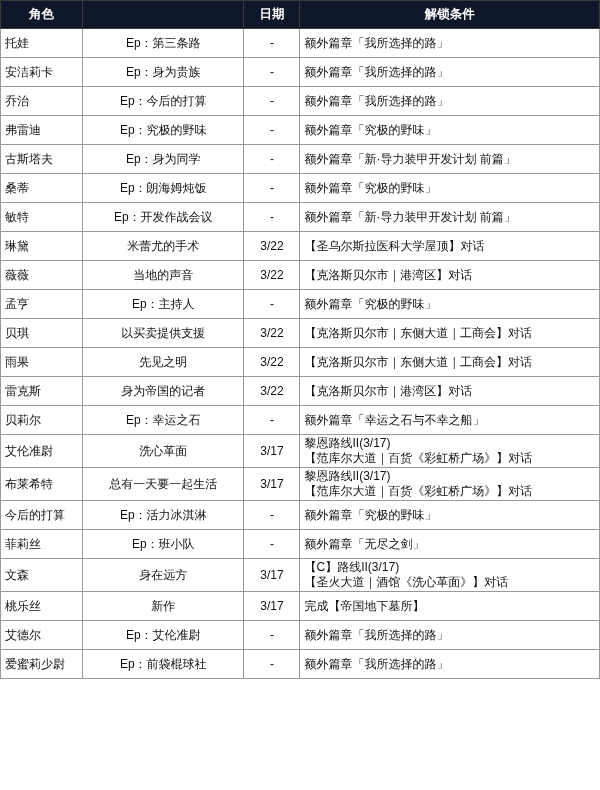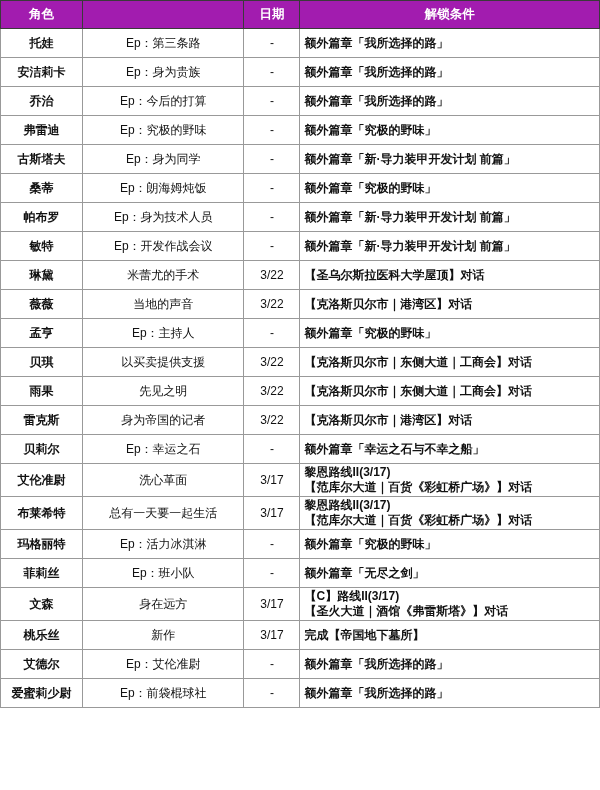--- a/index.html
+++ b/index.html
@@ -10,61 +10,60 @@
   body {
     width: 600px;
     font-family: "Liberation Sans", "DejaVu Sans", sans-serif;
   }
   table.data-table {
     border-collapse: collapse;
     width: 600px;
     table-layout: fixed;
   }
   table.data-table th {
-    background: #a21caf;
+    background: #0f172a;
     color: #ffffff;
     font-size: 12.5px;
     font-weight: bold;
     height: 27px;
     border: 1px solid #3a3a3a;
     text-align: center;
     padding: 0 2px;
   }
   table.data-table td {
     border: 1px solid #999999;
     font-size: 12px;
     color: #111111;
     height: 26px;
     padding: 1px 4px;
     vertical-align: middle;
     background: #ffffff;
     line-height: 1.25;
   }
   td.c-name {
-    text-align: center;
-    font-weight: bold;
+    font-weight: normal;
     font-size: 12.5px;
   }
   td.c-event {
     text-align: center;
     padding-left: 6px;
   }
   td.c-date {
     text-align: center;
   }
   td.c-cond {
     text-align: left;
     padding-left: 5px;
     font-size: 11.5px;
   }
   .col-name { width: 82px; }
   .col-event { width: 161px; }
   .col-date { width: 56px; }
   .col-cond { width: 299px; }
-  .cond-line { display: block; white-space: nowrap; overflow: hidden; font-weight: bold; }
+  .cond-line { display: block; white-space: nowrap; overflow: hidden; }
   .wrap { position: relative; width: 600px; }
 </style>
 </head>
 <body>
 
 <div class="wrap">
   <table class="data-table">
     <colgroup>
       <col class="col-name">
       <col class="col-event">
@@ -122,28 +121,20 @@
         </tr>
         <tr>
           <td class="c-name">桑蒂</td>
           <td class="c-event">Ep：朗海姆炖饭</td>
           <td class="c-date">-</td>
           <td class="c-cond">
             <span class="cond-line">额外篇章「究极的野味」</span>
           </td>
         </tr>
         <tr>
-          <td class="c-name">帕布罗</td>
-          <td class="c-event">Ep：身为技术人员</td>
-          <td class="c-date">-</td>
-          <td class="c-cond">
-            <span class="cond-line">额外篇章「新·导力装甲开发计划 前篇」</span>
-          </td>
-        </tr>
-        <tr>
           <td class="c-name">敏特</td>
           <td class="c-event">Ep：开发作战会议</td>
           <td class="c-date">-</td>
           <td class="c-cond">
             <span class="cond-line">额外篇章「新·导力装甲开发计划 前篇」</span>
           </td>
         </tr>
         <tr>
           <td class="c-name">琳黛</td>
           <td class="c-event">米蕾尤的手术</td>
@@ -212,42 +203,42 @@
         <tr>
           <td class="c-name">布莱希特</td>
           <td class="c-event">总有一天要一起生活</td>
           <td class="c-date">3/17</td>
           <td class="c-cond">
             <span class="cond-line">黎恩路线II(3/17)</span>
             <span class="cond-line">【范库尔大道｜百货《彩虹桥广场》】对话</span>
           </td>
         </tr>
         <tr>
-          <td class="c-name">玛格丽特</td>
+          <td class="c-name">今后的打算</td>
           <td class="c-event">Ep：活力冰淇淋</td>
           <td class="c-date">-</td>
           <td class="c-cond">
             <span class="cond-line">额外篇章「究极的野味」</span>
           </td>
         </tr>
         <tr>
           <td class="c-name">菲莉丝</td>
           <td class="c-event">Ep：班小队</td>
           <td class="c-date">-</td>
           <td class="c-cond">
             <span class="cond-line">额外篇章「无尽之剑」</span>
           </td>
         </tr>
         <tr>
           <td class="c-name">文森</td>
           <td class="c-event">身在远方</td>
           <td class="c-date">3/17</td>
           <td class="c-cond">
             <span class="cond-line">【C】路线II(3/17)</span>
-            <span class="cond-line">【圣火大道｜酒馆《弗雷斯塔》】对话</span>
+            <span class="cond-line">【圣火大道｜酒馆《洗心革面》】对话</span>
           </td>
         </tr>
         <tr>
           <td class="c-name">桃乐丝</td>
           <td class="c-event">新作</td>
           <td class="c-date">3/17</td>
           <td class="c-cond">
             <span class="cond-line">完成【帝国地下墓所】</span>
           </td>
         </tr>

